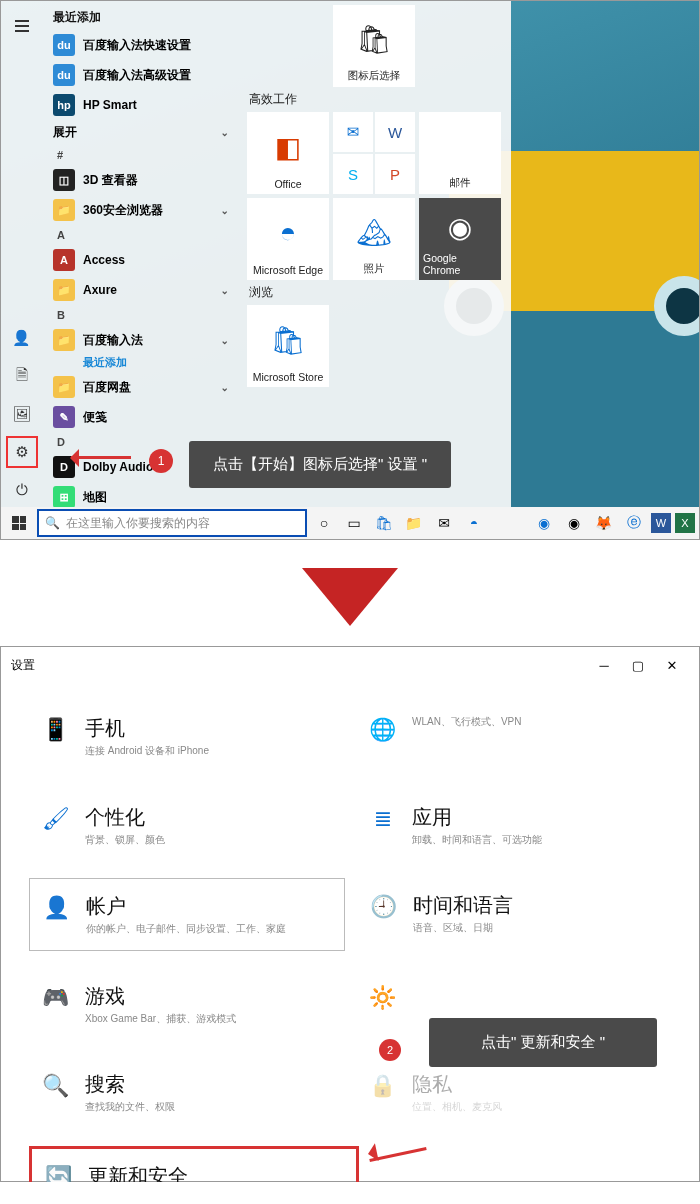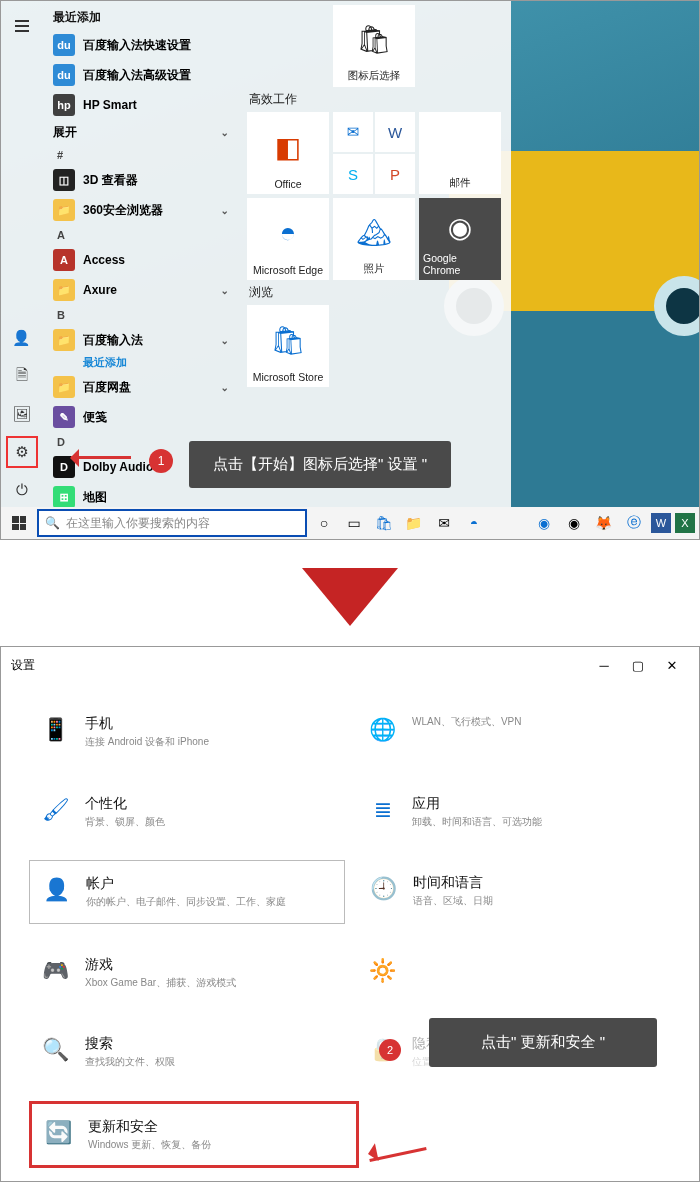--- a/index.html
+++ b/index.html
@@ -54,21 +54,21 @@
 .shot2 { width:700px; height:536px; border:1px solid #999; background:#fff; position:relative; }
 .titlebar { display:flex; align-items:center; padding:6px 10px; font-size:12px; }
 .titlebar .t { flex:1; }
 .winbtn { width:34px; height:24px; display:flex; align-items:center; justify-content:center; font-size:13px; cursor:pointer; }
 .settings-grid { padding:18px 28px; }
 .srow { display:flex; gap:12px; margin-bottom:18px; }
 .scard { flex:1; display:flex; gap:14px; padding:14px 12px; cursor:pointer; align-items:flex-start; }
 .scard.bordered { border:1px solid #bbb; }
 .scard.hl { border:3px solid #d73333; }
 .scard .sicon { width:30px; height:30px; color:#0a6fd1; font-size:22px; display:flex; align-items:center; justify-content:center; flex-shrink:0; }
-.scard .stxt .st { font-size:14px; color:#111; margin-bottom:2px; }
+.scard .stxt .st { font-size:20px; color:#111; margin-bottom:2px; }
 .scard .stxt .sd { font-size:10px; color:#888; line-height:1.35; }
 
 .callout2 { position:absolute; right:42px; bottom:114px; background:#4a4a4a; color:#fff; font-size:15px; padding:15px 52px; border-radius:3px; }
 .dot2 { position:absolute; left:378px; bottom:120px; width:22px;height:22px;border-radius:50%;background:#d73333;color:#fff;font-size:11px;display:flex;align-items:center;justify-content:center; }
 .arrow2 { position:absolute; left:358px; bottom:36px; }
 .arrow2::before{content:"";position:absolute;width:58px;height:3px;background:#d73333;transform:rotate(-12deg);top:8px;left:10px;}
 .arrow2::after{content:"";position:absolute;left:0;top:0;border:9px solid transparent;border-right-color:#d73333;transform:rotate(-12deg);}
 </style>
 </head>
 <body>
@@ -101,21 +101,21 @@
       <div class="al-head">最近添加</div>
       <div class="al-item">
           <div class="ic" style="background:#2e8bd6">du</div>
           <div class="tx">百度输入法快速设置</div>
         </div>
       <div class="al-item">
           <div class="ic" style="background:#2e8bd6">du</div>
           <div class="tx">百度输入法高级设置</div>
         </div>
       <div class="al-item">
-          <div class="ic" style="background:#404040">hp</div>
+          <div class="ic" style="background:#0c4a6e">hp</div>
           <div class="tx">HP Smart</div>
         </div>
       <div class="al-item">
           <div class="tx">展开</div>
           <span class="chev">⌄</span>
         </div>
       <div class="al-letter">#</div>
       <div class="al-item">
           <div class="ic" style="background:#222">◫</div>
           <div class="tx">3D 查看器</div>

